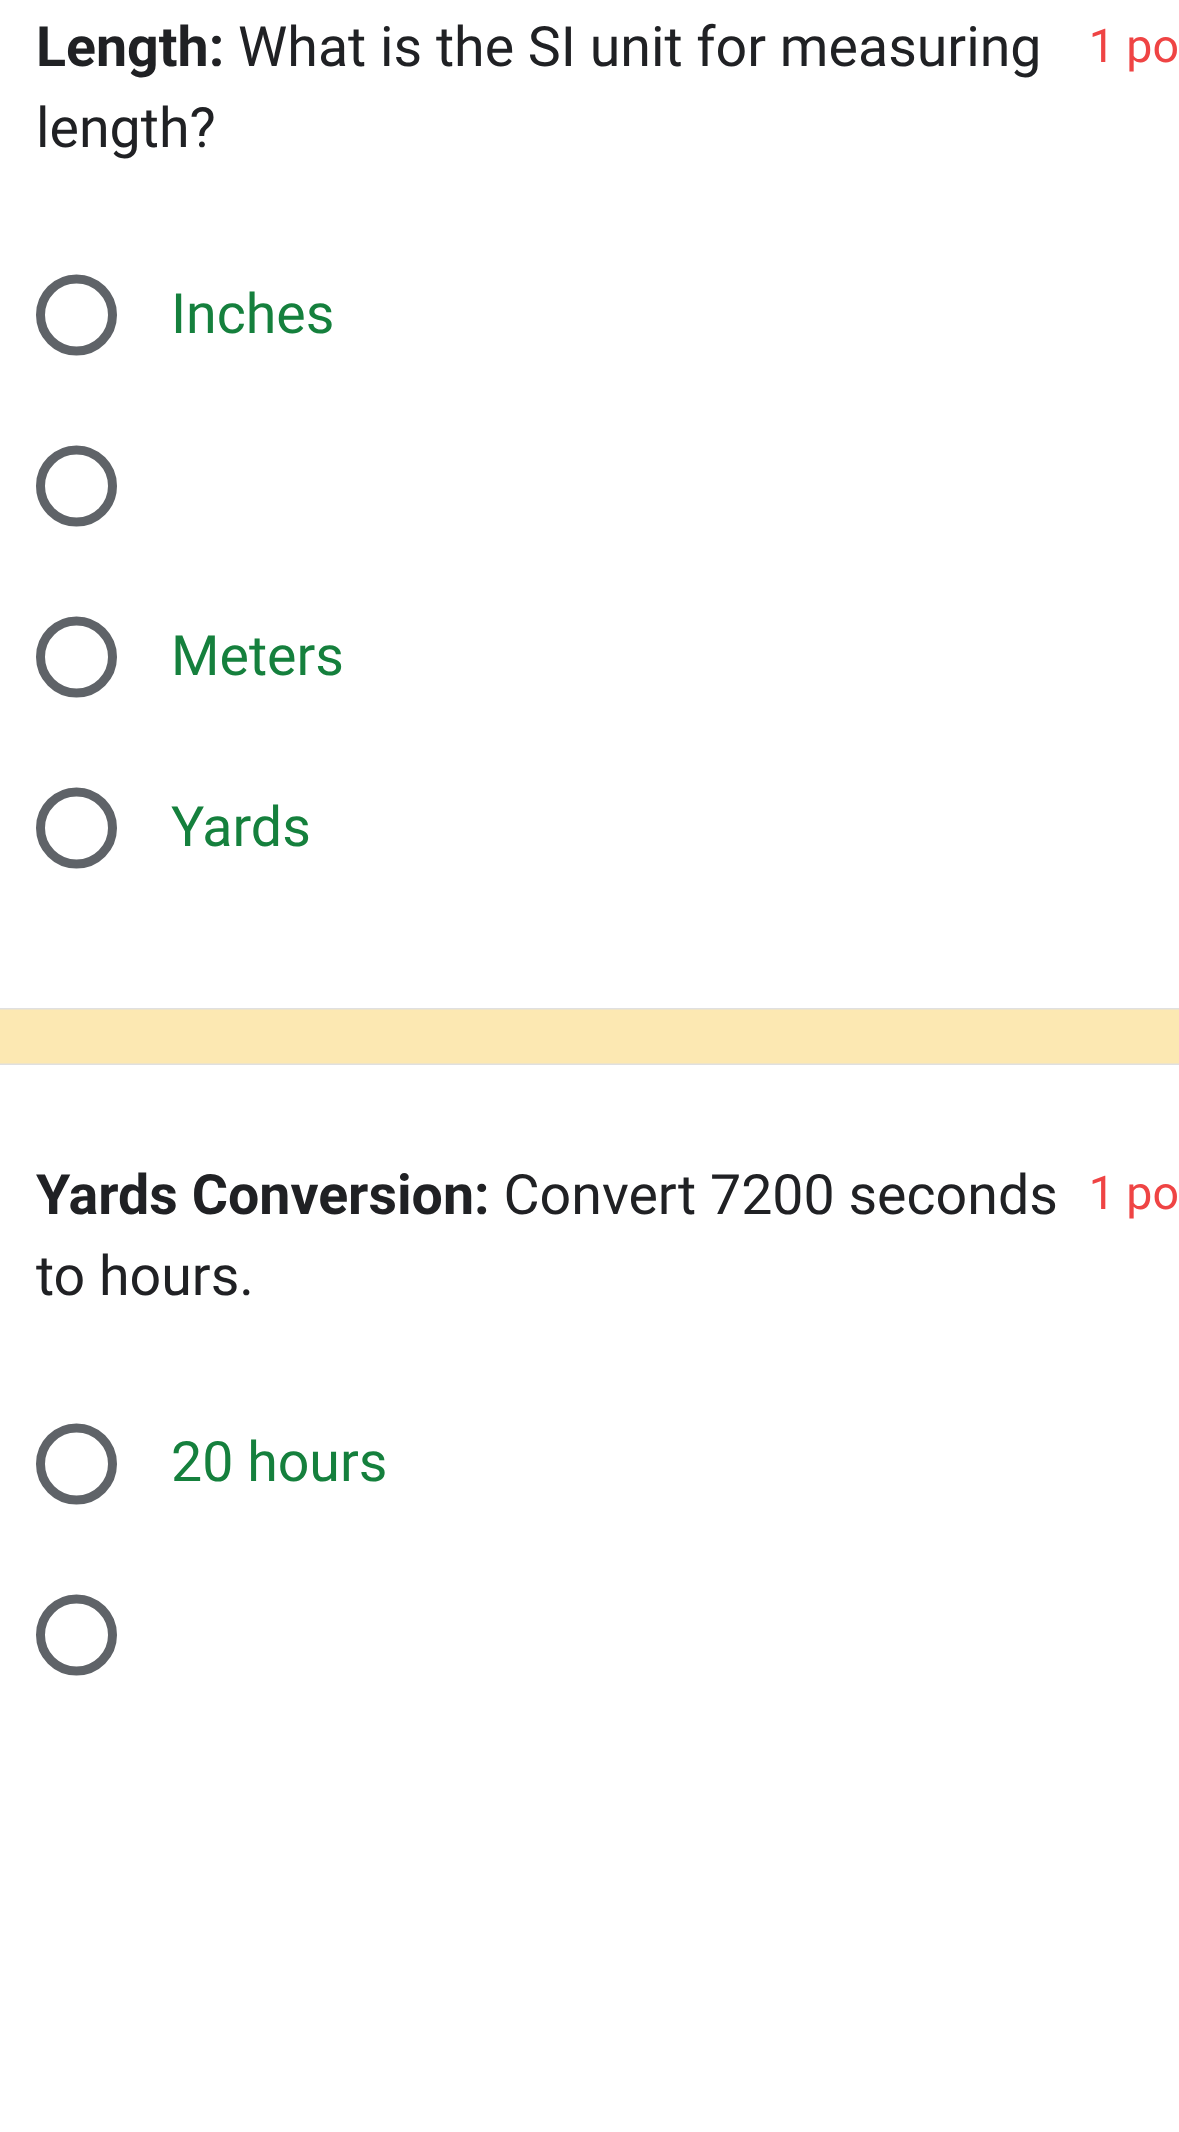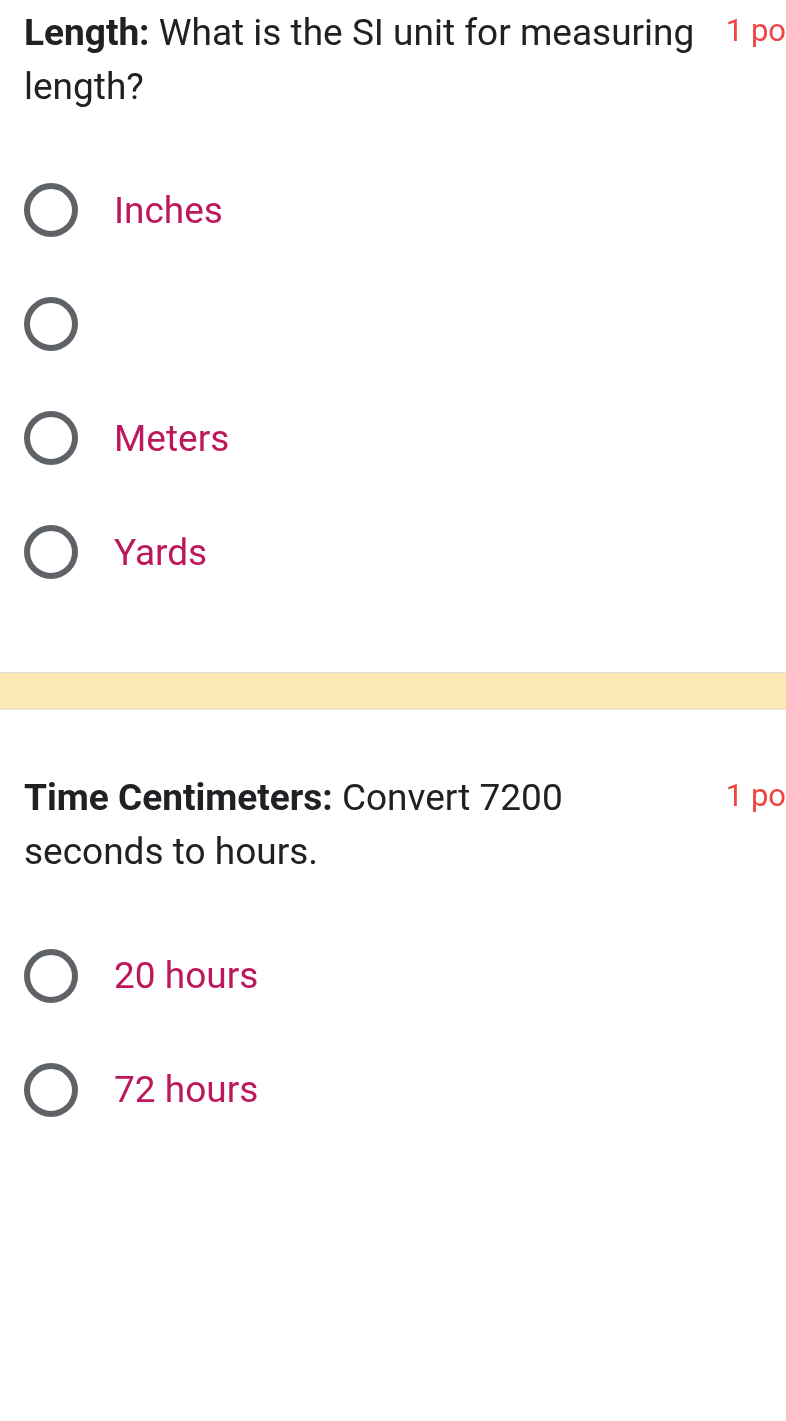--- a/index.html
+++ b/index.html
@@ -58,21 +58,21 @@
     .radio-outer {
       width: 54px;
       height: 54px;
       border-radius: 50%;
       border: 6px solid #5f6368;
       flex-shrink: 0;
       margin-right: 36px;
     }
     .option-label {
       font-size: 37px;
-      color: #be185d;
+      color: #15803d;
       font-weight: 400;
     }
     .separator-band {
       height: 38px;
       background: #fce8b2;
       border-top: 1px solid #e0e0e0;
       border-bottom: 1px solid #e0e0e0;
       margin: 18px 0 55px 0;
     }
     .q2-options {
@@ -107,27 +107,26 @@
       <div class="option-label">Yards</div>
     </div>
   </div>
 </div>
 
 <div class="separator-band"></div>
 
 <div class="question-card">
   <div class="question-header">
     <div class="question-title">
-      <span class="bold-prefix">Time Centimeters:</span><span> Convert 7200 seconds to hours.</span>
+      <span class="bold-prefix">Yards Conversion:</span><span> Convert 7200 seconds to hours.</span>
     </div>
     <div class="points">1 po</div>
   </div>
   <div class="options q2-options">
     <div class="option-row">
       <div class="radio-outer"></div>
       <div class="option-label">20 hours</div>
     </div>
     <div class="option-row">
       <div class="radio-outer"></div>
-      <div class="option-label">72 hours</div>
     </div>
   </div>
 </div>
 
 </body></html>

